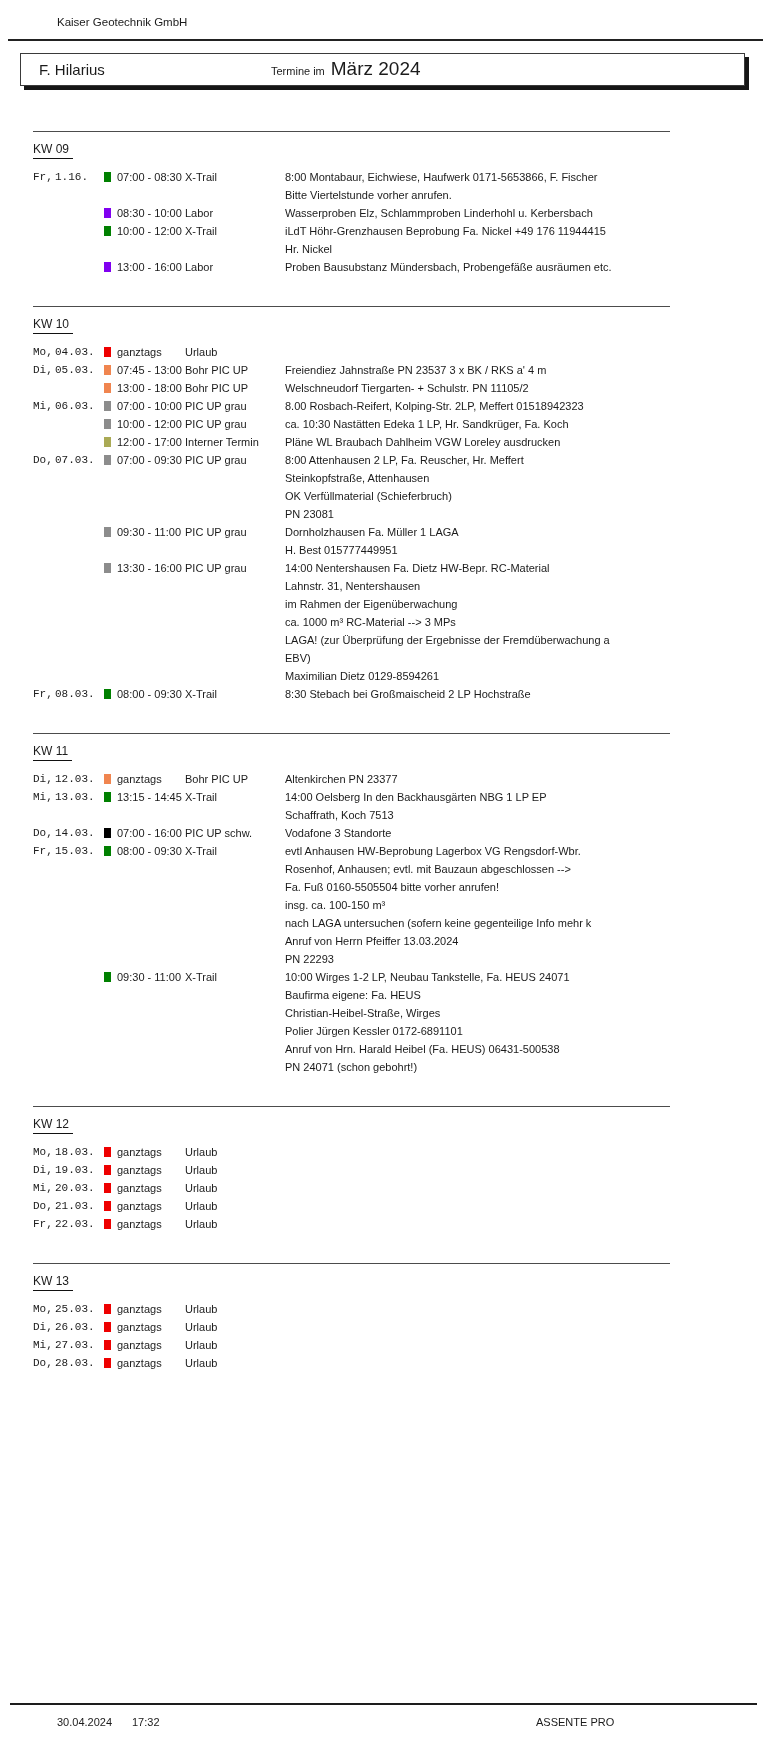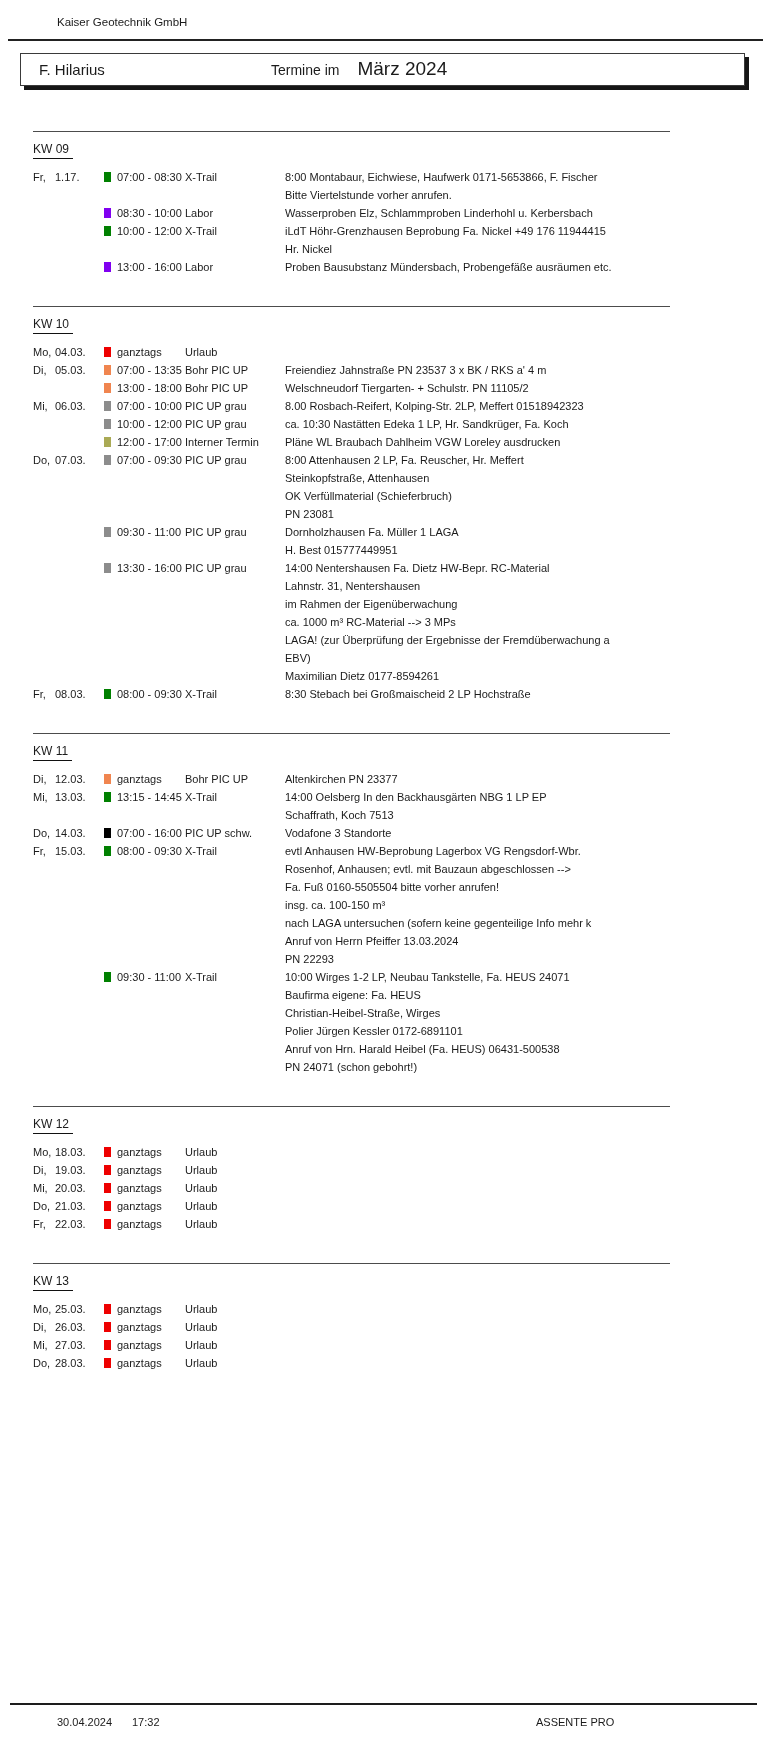--- a/index.html
+++ b/index.html
@@ -9,33 +9,33 @@
 
   
   .company { position:absolute; left:57px; top:16px; font-size:11.5px; }
   .top-rule { position:absolute; left:8px; top:39px; width:755px; height:0; border-top:2px solid #222; }
 
   
   .title-box { position:absolute; left:20px; top:53px; width:725px; height:33px;
                border:1px solid #3a3a3a; background:#fff; box-shadow:4px 4px 0 0 #161616; }
   .person { position:absolute; left:18px; top:7px; font-size:15px; }
   .termine { position:absolute; left:250px; top:4px; display:flex; align-items:baseline; gap:6px; }
-  .termine .prefix { font-size:14px; }
-  .termine .month { font-size:19px;margin-left:12px; }
+  .termine .prefix { font-size:11px; }
+  .termine .month { font-size:19px; }
 
   
   .sections { position:absolute; left:0; top:123px; width:780px; }
   .section { padding:8px; }
   .sec-rule { margin-left:25px; width:637px; border-top:1px solid #4c4c4c; }
   .kw-label { display:inline-block; margin:10px 0 0 25px; font-size:12px;
               padding:0 4px 2px 0; border-bottom:1px solid #111; }
   .rows { margin-top:9px; padding-bottom:14px; }
 
   .row { display:flex; align-items:center; height:18px; margin-left:25px; font-size:11px; white-space:nowrap; }
-  .c-day { width:71px; display:flex; }
+  .c-day { width:71px; display:flex;font-family:Liberation Mono, monospace; }
   .c-day .wd { width:22px; }
   .c-marker { width:13px; display:flex; align-items:center; }
   .marker { width:7px; height:10px; display:inline-block; }
   .c-time { width:68px; }
   .c-cat { width:100px; }
   .c-desc { flex:1; overflow:hidden; }
 
   
   .footer { position:absolute; left:0; bottom:0; width:780px; height:40px; }
   .footer-rule { position:absolute; left:10px; top:0; width:747px; border-top:2px solid #1d1d1d; }
@@ -57,21 +57,21 @@
       <span class="prefix">Termine im</span>
       <span class="month">März 2024</span>
     </span>
   </div>
 
   <div class="sections" id="sections">
       <div class="section"><div class="sec-rule"></div><div class="kw-label">KW 09</div><div class="rows">
           <div class="row">
             <div class="c-day">
               <span class="wd">Fr,</span>
-              <span>1.17.</span>
+              <span>1.16.</span>
             </div>
             <div class="c-marker">
               <span class="marker" style="background: rgb(0, 128, 0);"></span>
             </div>
             <div class="c-time">07:00 - 08:30</div>
             <div class="c-cat">X-Trail</div>
             <div class="c-desc">8:00 Montabaur, Eichwiese, Haufwerk 0171-5653866, F. Fischer</div>
           </div>
           <div class="row">
             <div class="c-day"></div>
@@ -138,21 +138,21 @@
             <div class="c-desc"></div>
           </div>
           <div class="row">
             <div class="c-day">
               <span class="wd">Di,</span>
               <span>05.03.</span>
             </div>
             <div class="c-marker">
               <span class="marker" style="background: rgb(240, 133, 79);"></span>
             </div>
-            <div class="c-time">07:00 - 13:35</div>
+            <div class="c-time">07:45 - 13:00</div>
             <div class="c-cat">Bohr PIC UP</div>
             <div class="c-desc">Freiendiez Jahnstraße PN 23537 3 x BK / RKS a' 4 m</div>
           </div>
           <div class="row">
             <div class="c-day">
               <span class="wd"></span>
               <span></span>
             </div>
             <div class="c-marker">
               <span class="marker" style="background: rgb(240, 133, 79);"></span>
@@ -294,21 +294,21 @@
             <div class="c-marker"></div>
             <div class="c-time"></div>
             <div class="c-cat"></div>
             <div class="c-desc">EBV)</div>
           </div>
           <div class="row">
             <div class="c-day"></div>
             <div class="c-marker"></div>
             <div class="c-time"></div>
             <div class="c-cat"></div>
-            <div class="c-desc">Maximilian Dietz 0177-8594261</div>
+            <div class="c-desc">Maximilian Dietz 0129-8594261</div>
           </div>
           <div class="row">
             <div class="c-day">
               <span class="wd">Fr,</span>
               <span>08.03.</span>
             </div>
             <div class="c-marker">
               <span class="marker" style="background: rgb(0, 128, 0);"></span>
             </div>
             <div class="c-time">08:00 - 09:30</div>

